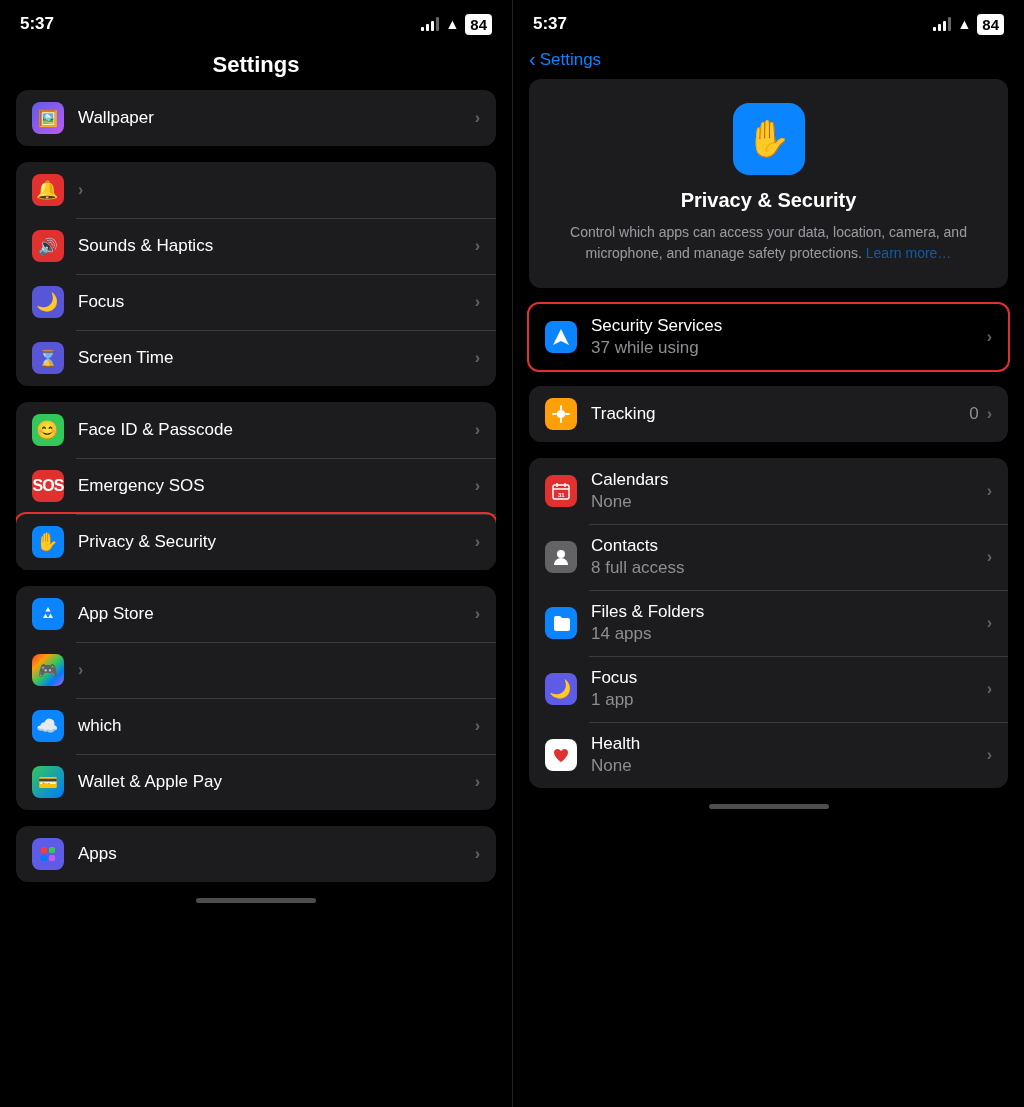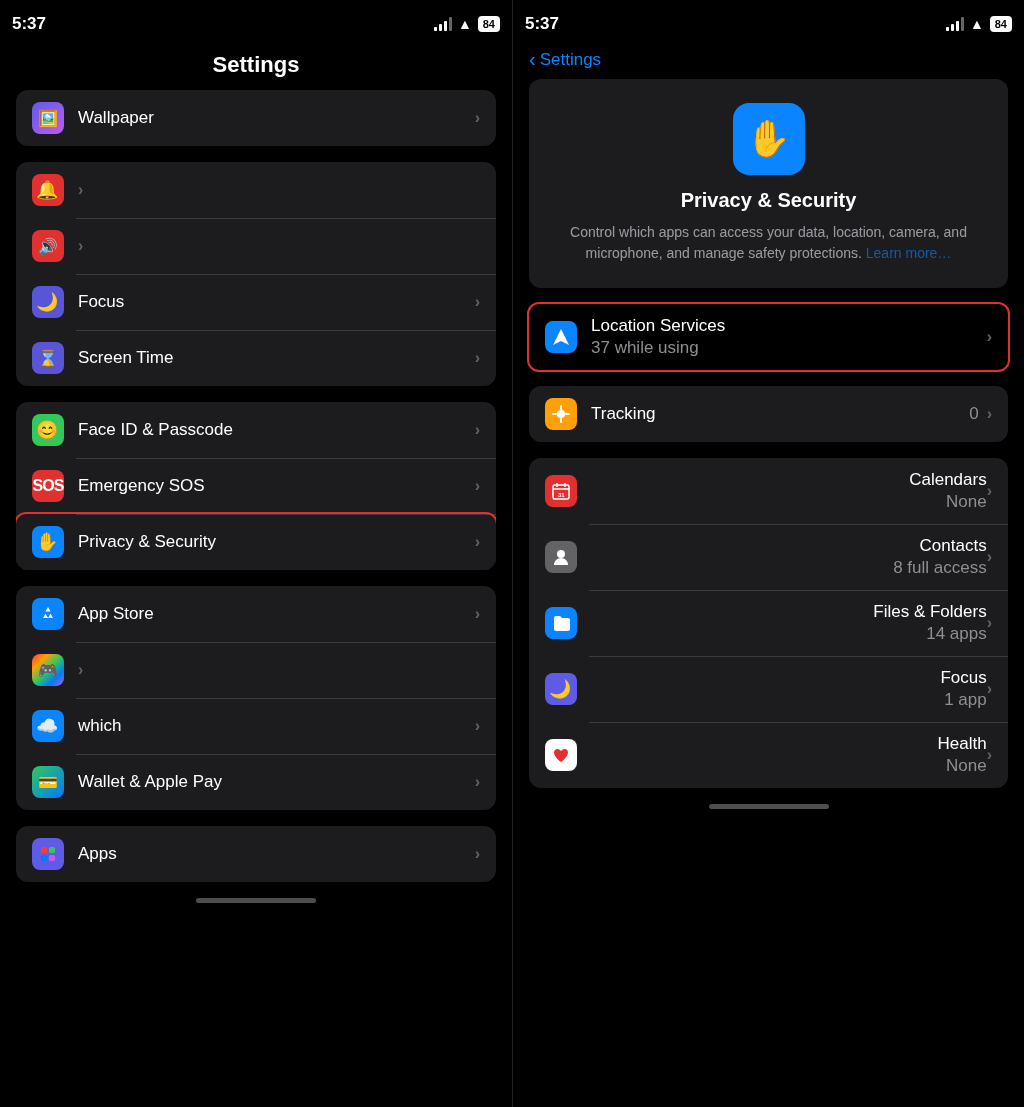--- a/index.html
+++ b/index.html
@@ -31,21 +31,21 @@
       flex-direction: column;
       overflow: hidden;
       border-left: 1px solid #222;
     }
 
     
     .status-bar {
       display: flex;
       justify-content: space-between;
       align-items: center;
-      padding: 12px 12px 8px;
+      padding: 12px 20px 8px;
       height: 44px;
     }
     .status-time {
       color: #fff;
       font-size: 17px;
       font-weight: 600;
     }
     .status-icons {
       display: flex;
       align-items: center;
@@ -62,21 +62,21 @@
       width: 3px;
       border-radius: 1px;
     }
     .wifi-icon {
       color: #fff;
       font-size: 14px;
     }
     .battery-badge {
       background: #fff;
       color: #000;
-      font-size: 11px;
+      font-size: 15px;
       font-weight: 700;
       padding: 2px 5px;
       border-radius: 4px;
       display: flex;
       align-items: center;
     }
 
     
     .page-title {
       color: #fff;
@@ -293,20 +293,23 @@
       </div>
     </div>
 
     <div class="settings-group">
       <div class="settings-item">
         <div class="item-icon bg-red" style="font-size:18px;">🔔</div>
         <span class="chevron">›</span>
       </div>
       <div class="settings-item">
         <div class="item-icon bg-red" style="background:#e03030; font-size:16px;">🔊</div>
+        <div class="item-text">
+          <div class="item-label">Sounds &amp; Haptics</div>
+        </div>
         <span class="chevron">›</span>
       </div>
       <div class="settings-item">
         <div class="item-icon bg-indigo" style="font-size:18px;">🌙</div>
         <div class="item-text">
           <div class="item-label">Focus</div>
         </div>
         <span class="chevron">›</span>
       </div>
       <div class="settings-item">
@@ -429,21 +432,21 @@
     </div>
 
     <div class="selected-row">
       <div class="settings-item">
         <div class="item-icon bg-blue-loc" style="font-size:16px;">
           <svg width="20" height="20" viewBox="0 0 20 20" fill="white">
             <path d="M10 2L18 18L10 14L2 18L10 2Z"></path>
           </svg>
         </div>
         <div class="item-text">
-          <div class="item-label">Location Services</div>
+          <div class="item-label">Security Services</div>
           <div class="item-sublabel">37 while using</div>
         </div>
         <span class="chevron">›</span>
       </div>
     </div>
 
     <div class="tracking-group" style="margin-top: 16px;">
       <div class="settings-item">
         <div class="item-icon" style="background:#ff9f0a; font-size:18px;">
           <svg width="20" height="20" viewBox="0 0 20 20" fill="white">
@@ -452,21 +455,21 @@
           </svg>
         </div>
         <div class="item-text">
           <div class="item-label">Tracking</div>
         </div>
         <span class="right-item-value">0</span>
         <span class="chevron">›</span>
       </div>
     </div>
 
-    <div class="settings-group" style="margin-top: 12px; text-align: right;">
+    <div class="settings-group" style="margin-top: 12px;">
       <div class="settings-item">
         <div class="item-icon bg-cal" style="font-size:16px;">
           <svg width="20" height="20" viewBox="0 0 20 20" fill="white">
             <rect x="2" y="4" width="16" height="14" rx="2" fill="none" stroke="white" stroke-width="1.5"></rect>
             <line x1="2" y1="8" x2="18" y2="8" stroke="white" stroke-width="1.5"></line>
             <line x1="6" y1="2" x2="6" y2="6" stroke="white" stroke-width="1.5"></line>
             <line x1="14" y1="2" x2="14" y2="6" stroke="white" stroke-width="1.5"></line>
             <text x="7" y="16" fill="white" font-size="6" font-weight="bold">31</text>
           </svg>
         </div>

